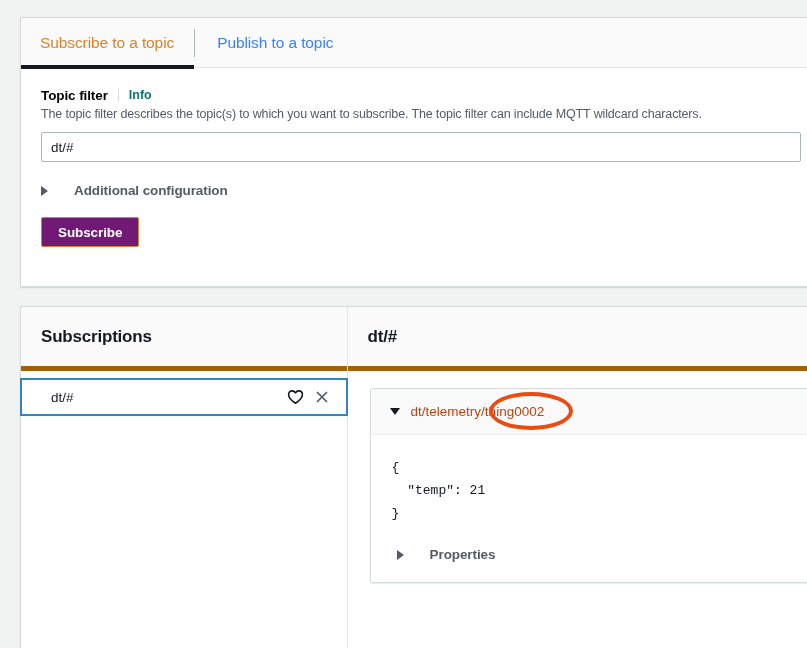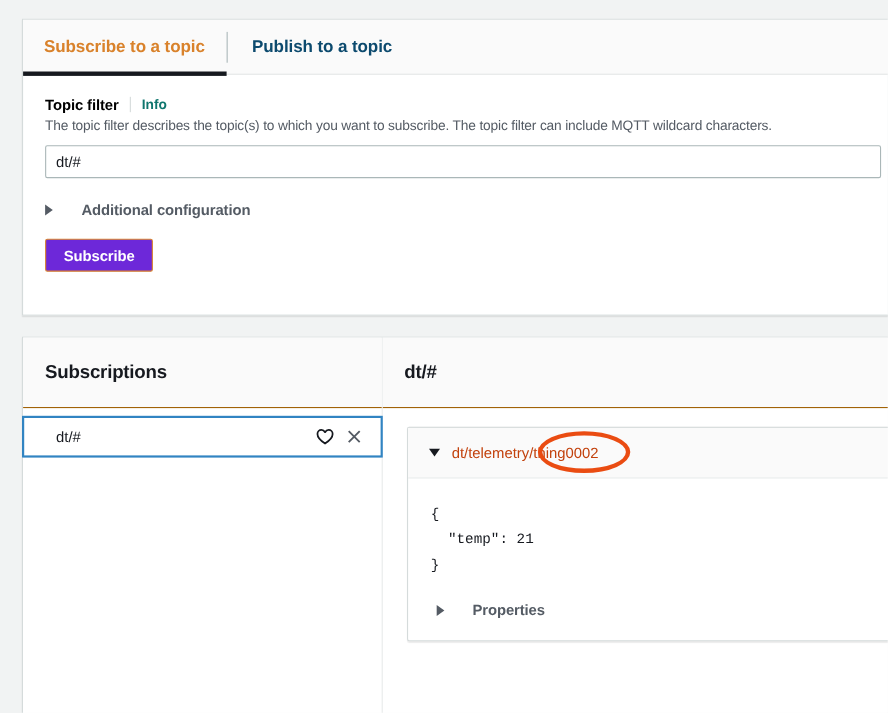--- a/index.html
+++ b/index.html
@@ -45,21 +45,21 @@
     display: flex;
     align-items: center;
   }
 
   .tab {
     position: relative;
     height: 50px;
     display: flex;
     align-items: center;
     font-size: 15.5px;
-    font-weight: bold;
+    font-weight: normal;
     letter-spacing: -0.1px;
     cursor: pointer;
     box-sizing: border-box;
     user-select: none;
     justify-content: flex-end;
   }
 
   .tab.active {
     color: #d9822b;
     padding: 0 20px 0 19px;
@@ -75,21 +75,21 @@
   }
 
   .tab-sep {
     width: 1px;
     height: 28px;
     background: #aab7b8;
     flex: 0 0 auto;
   }
 
   .tab.inactive {
-    color: #0c4a6e;
+    color: #3b82f6;
     padding: 0 22px;
   }
 
   .tab-body {
     padding: 18px 0 0 20px;
   }
 
   .field-label-row {
     display: flex;
     align-items: center;
@@ -162,21 +162,21 @@
   }
   .tri-down {
     width: 0; height: 0;
     border-top: 7px solid #16191f;
     border-left: 5px solid transparent;
     border-right: 5px solid transparent;
   }
 
   .btn-primary {
     margin-top: 19px;
-    background: #6d28d9;
+    background: #701a75;
     border: 1px solid #d9822b;
     border-radius: 2px;
     color: #ffffff;
     font-family: "Liberation Sans", sans-serif;
     font-size: 13.5px;
     font-weight: bold;
     padding: 0 16px;
     height: 30px;
     cursor: pointer;
     letter-spacing: -0.1px;
@@ -201,21 +201,21 @@
     border-right: 1px solid #e4e6e6;
     box-sizing: border-box;
     display: flex;
     flex-direction: column;
     background: #fff;
   }
 
   .pane-header {
     height: 64px;
     background: #fafafa;
-    border-bottom: 1px solid #a16207;
+    border-bottom: 5px solid #a16207;
     box-sizing: border-box;
     display: flex;
     align-items: center;
     padding-left: 20px;
   }
   .pane-title {
     font-size: 17px;
     font-weight: bold;
     color: #16191f;
     letter-spacing: -0.2px;

